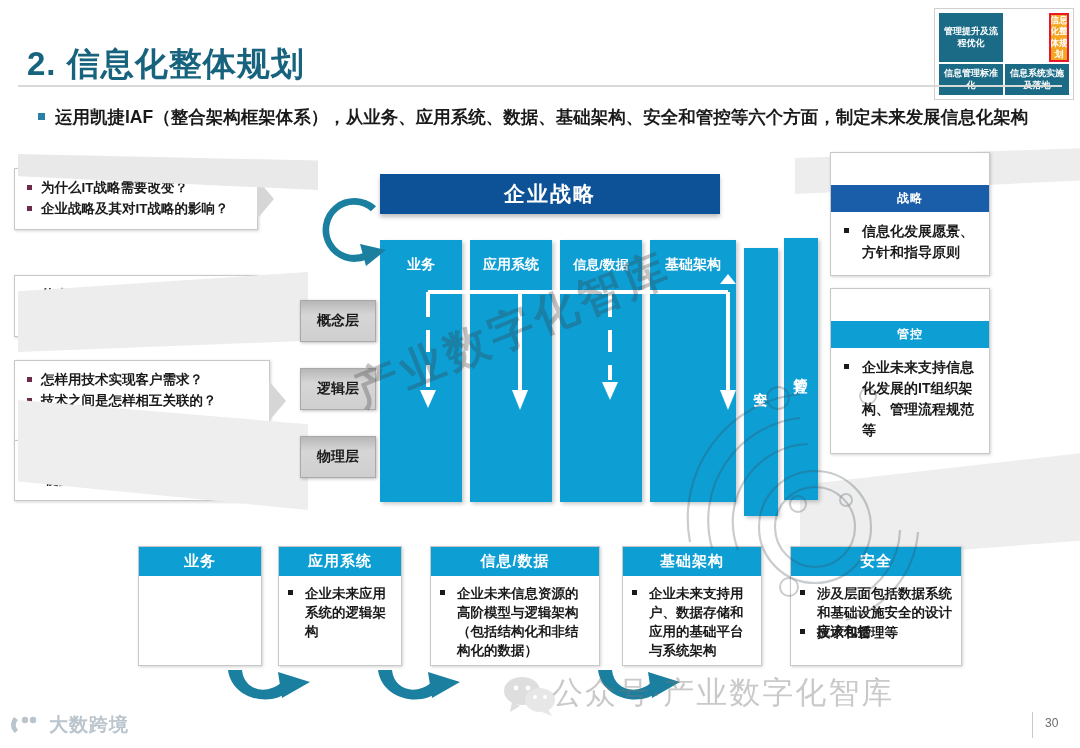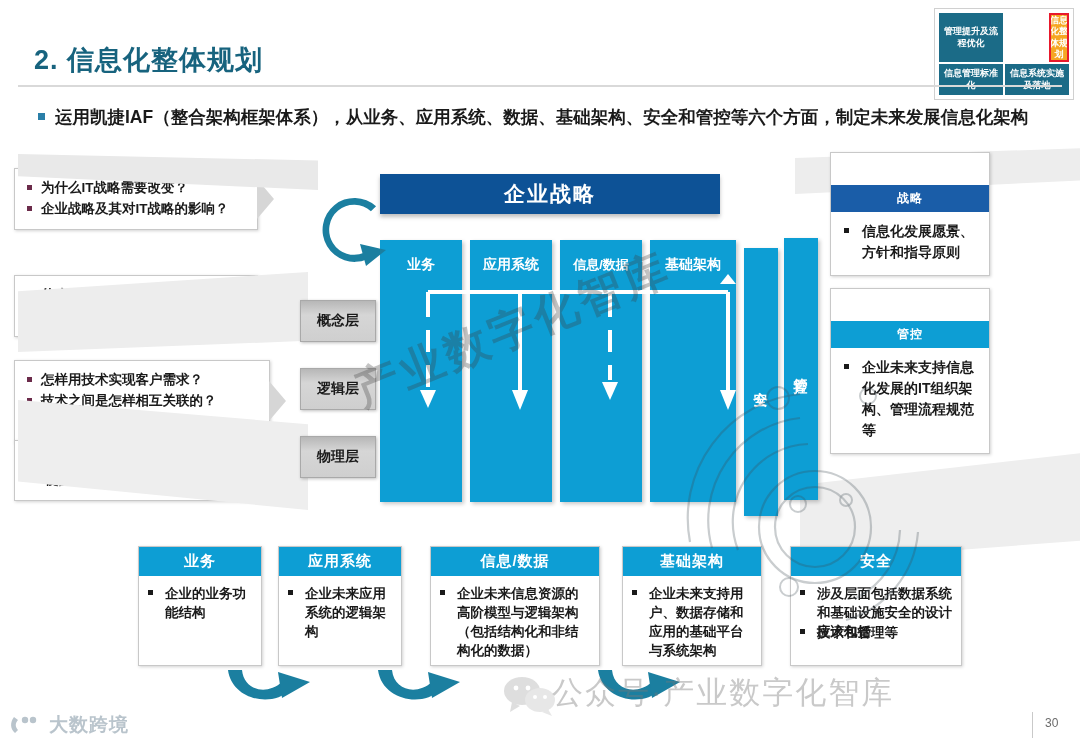--- a/index.html
+++ b/index.html
@@ -7,22 +7,22 @@
     width: 1080px; height: 748px;
     font-family: "Liberation Sans", "DejaVu Sans", sans-serif;
     background: #ffffff;
     overflow: hidden;
     position: relative;
   }
 
   
   .slide-title {
     position: absolute;
-    left: 34px; top: 42px;
-    font-size: 27px;
+    left: 27px; top: 42px;
+    font-size: 33px;
     font-weight: bold;
     color: #17637e;
     letter-spacing: 1px;
     white-space: nowrap;
   }
   .title-rule {
     position: absolute;
     left: 18px; top: 85px;
     width: 1044px; height: 2px;
     background: #d9d9d9;
@@ -403,23 +403,20 @@
 
 <div class="panel" id="panel-governance">
   <div class="panel-head light">管控</div>
   <div class="panel-body">
     <li>企业未来支持信息化发展的IT组织架构、管理流程规范等</li>
   </div>
 </div>
 
 <div class="card" id="card-business">
   <div class="card-head">业务</div>
-  <div class="card-body">
-      <li>企业的业务功能结构</li>
-    </div>
 </div>
 
 <div class="card" id="card-apps">
   <div class="card-head">应用系统</div>
   <div class="card-body">
       <li>企业未来应用系统的逻辑架构</li>
     </div>
 </div>
 
 <div class="card" id="card-info">

